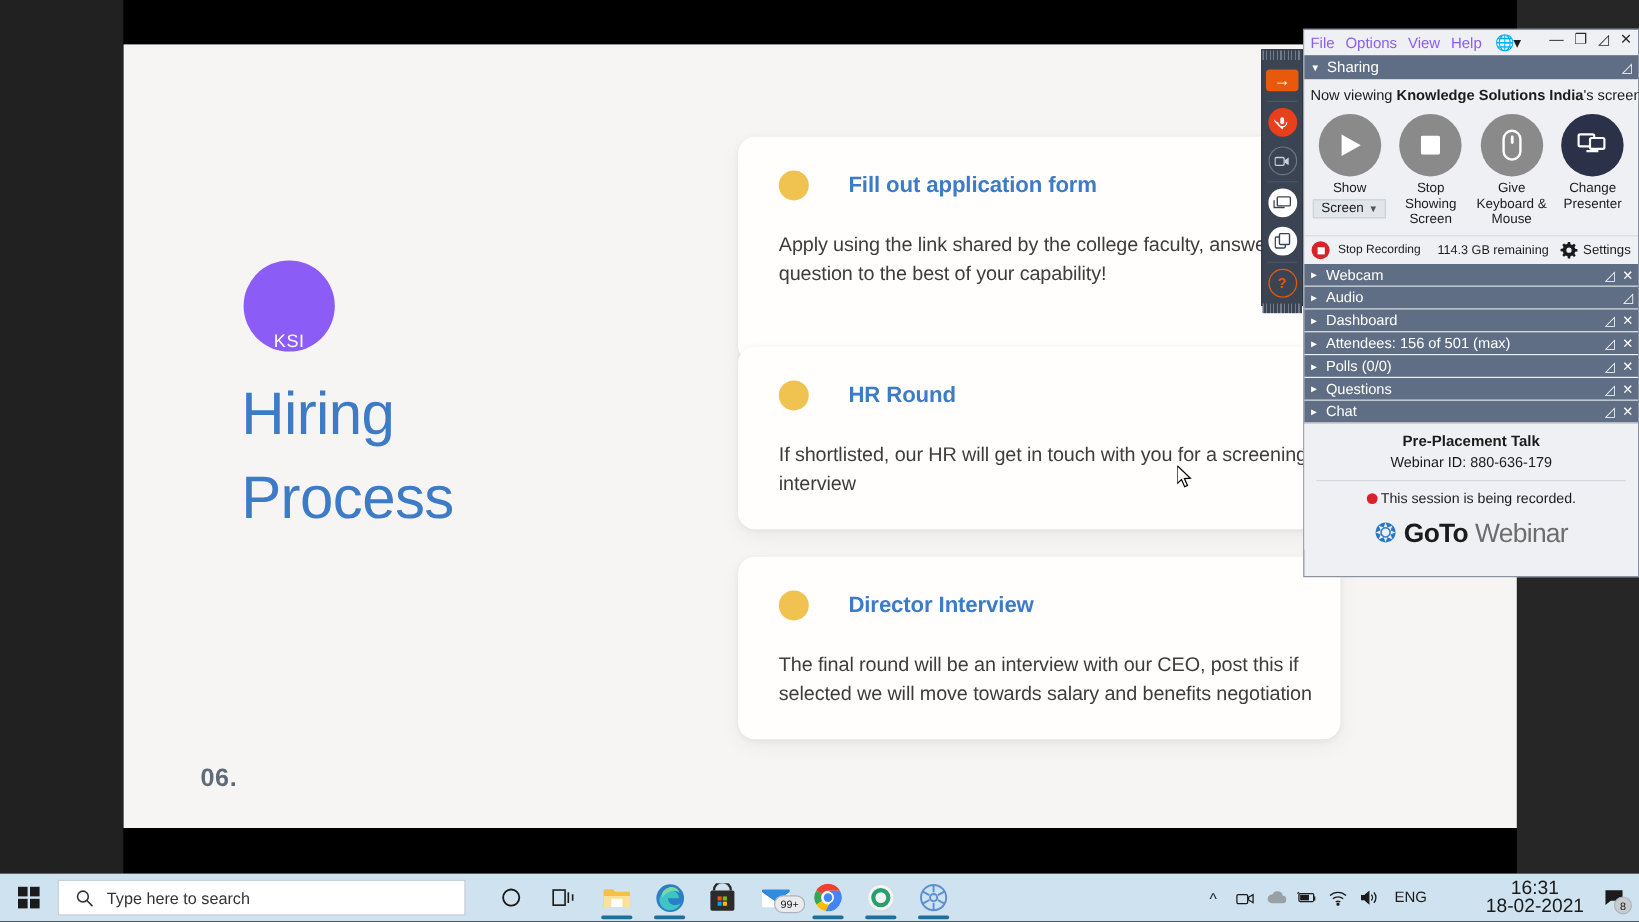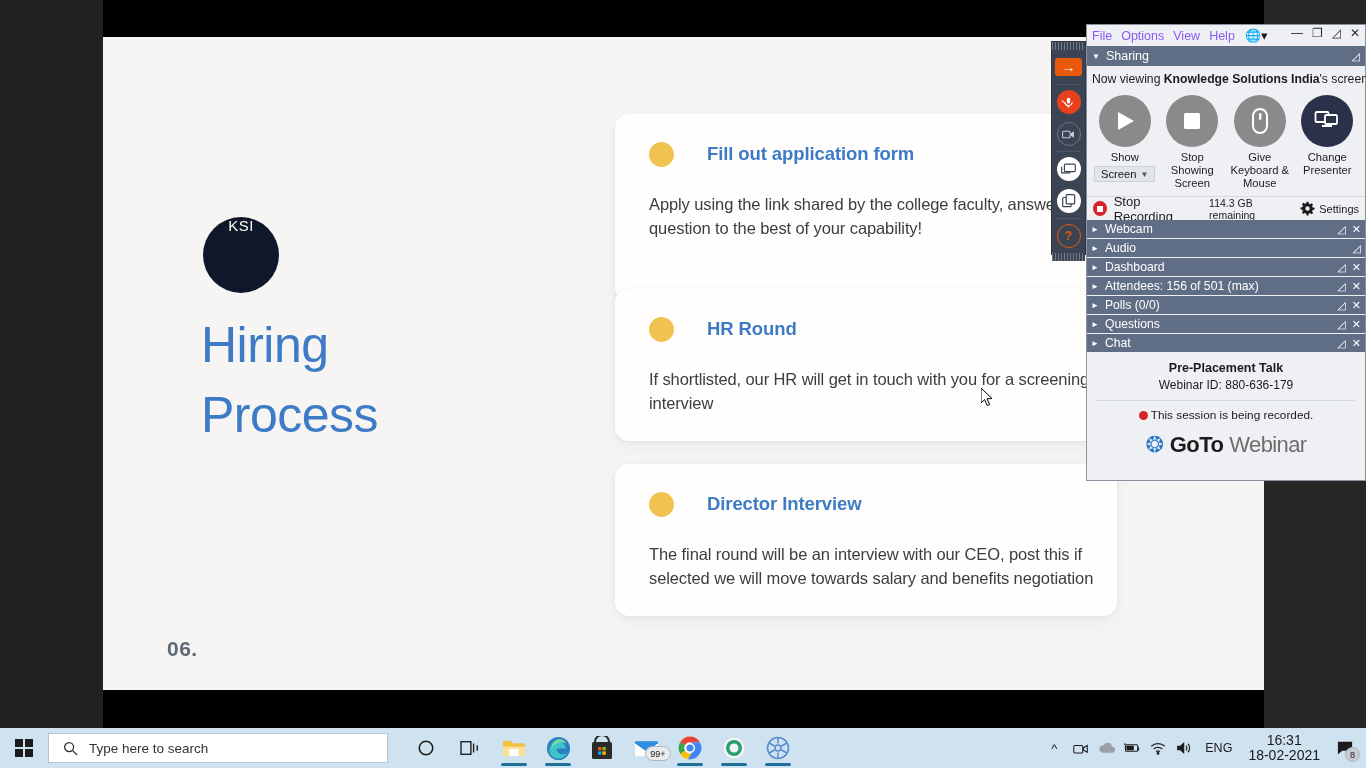--- a/index.html
+++ b/index.html
@@ -17,22 +17,22 @@
   .desk-black-top  { position:absolute; left:103px; top:0;  width:1161px; height:37px;  background:#000; }
   .desk-black-bot  { position:absolute; left:103px; top:690px; width:1161px; height:38px; background:#000; }
 
   
   .slide {
     position:absolute; left:103px; top:37px; width:1161px; height:653px;
     background:#f6f5f3;
   }
   .ksi-badge {
     position:absolute; left:100px; top:180px; width:76px; height:76px;
-    border-radius:50%; background:#0f172a;
-    display:flex; align-items:flex-start; justify-content:center;
+    border-radius:50%; background:#8b5cf6;
+    display:flex; align-items:flex-end; justify-content:center;
   }
   .ksi-badge span { color:#fdfbf5; font-size:15px; letter-spacing:.5px; }
   .slide-title {
     position:absolute; left:98px; top:273px; width:340px;
     color:#3d7bc6; font-size:50px; line-height:70px; font-weight:400;
     letter-spacing:-.5px;
   }
   .slide-num {
     position:absolute; left:64px; top:600px;
     color:#5f6b78; font-size:21px; font-weight:700; letter-spacing:.5px;
@@ -120,21 +120,21 @@
     font-size:11.2px; padding:1px 6px; display:flex; align-items:center; gap:4px; color:#1b1b1b;
   }
   .src-pill .chev { font-size:8px; color:#555; }
 
   .cp-rec {
     height:24px; background:#eef0f3; display:flex; align-items:center;
     padding:0 6px; gap:7px; border-top:1px solid #d7dbe1;
   }
   .rec-dot { width:15px;height:15px;border-radius:50%;background:#d8232a;display:flex;align-items:center;justify-content:center; }
   .rec-dot i { width:6px;height:6px;background:#fff;display:block; }
-  .cp-rec .t1 { font-size:13px; }
+  .cp-rec .t1 { font-size:10px; }
   .cp-rec .t2 { font-size:10.5px; margin-left:7px; }
   .cp-rec .gear { margin-left:auto; display:flex; align-items:center; gap:4px; font-size:11px; }
 
   .cp-row {
     height:19px; background:#606e85; color:#fff; display:flex; align-items:center;
     padding:0 4px; font-size:12.2px; border-bottom:1px solid #eef0f3; position:relative;
   }
   .cp-row .tri { font-size:8px; margin-right:6px; }
   .cp-row .ctrls { position:absolute; right:4px; display:flex; gap:6px; font-size:11px; }
 
@@ -161,21 +161,21 @@
     width:340px; height:30px; background:#fff; border:1px solid #b9c6d1;
     display:flex; align-items:center; gap:11px; padding-left:14px;
     font-size:13.5px; color:#333;
   }
   .tb-icons { display:flex; align-items:flex-end; gap:0; margin-left:16px; }
   .tb-app { width:44px; height:40px; display:flex; align-items:center; justify-content:center; position:relative; }
   .tb-app .und { position:absolute; bottom:2px; left:9px; width:26px; height:3px; background:#1f6f9b; border-radius:2px; }
   .tray { margin-left:auto; display:flex; align-items:center; gap:0; padding-right:4px; }
   .tray-ic { width:26px; height:40px; display:flex; align-items:center; justify-content:center; font-size:13px; color:#1b1b1b; }
   .tray-lang { font-size:12.5px; padding:0 8px; color:#1b1b1b; }
-  .tray-clock { text-align:center; font-size:14px; line-height:15px; padding:0 8px; color:#1b1b1b; }
+  .tray-clock { text-align:center; font-size:16px; line-height:15px; padding:0 8px; color:#1b1b1b;margin-left:33px; }
   .tray-notif { width:34px; height:40px; display:flex; align-items:center; justify-content:center; position:relative; }
   .notif-badge {
     position:absolute; right:2px; bottom:6px; width:15px; height:15px; border-radius:50%;
     background:#c8ccd0; color:#1b1b1b; font-size:9px; display:flex; align-items:center; justify-content:center;
     border:1px solid #aeb4ba;
   }
 
   
   .cursor { position:absolute; left:981px; top:388px; width:13px; height:19px; }
 </style>

